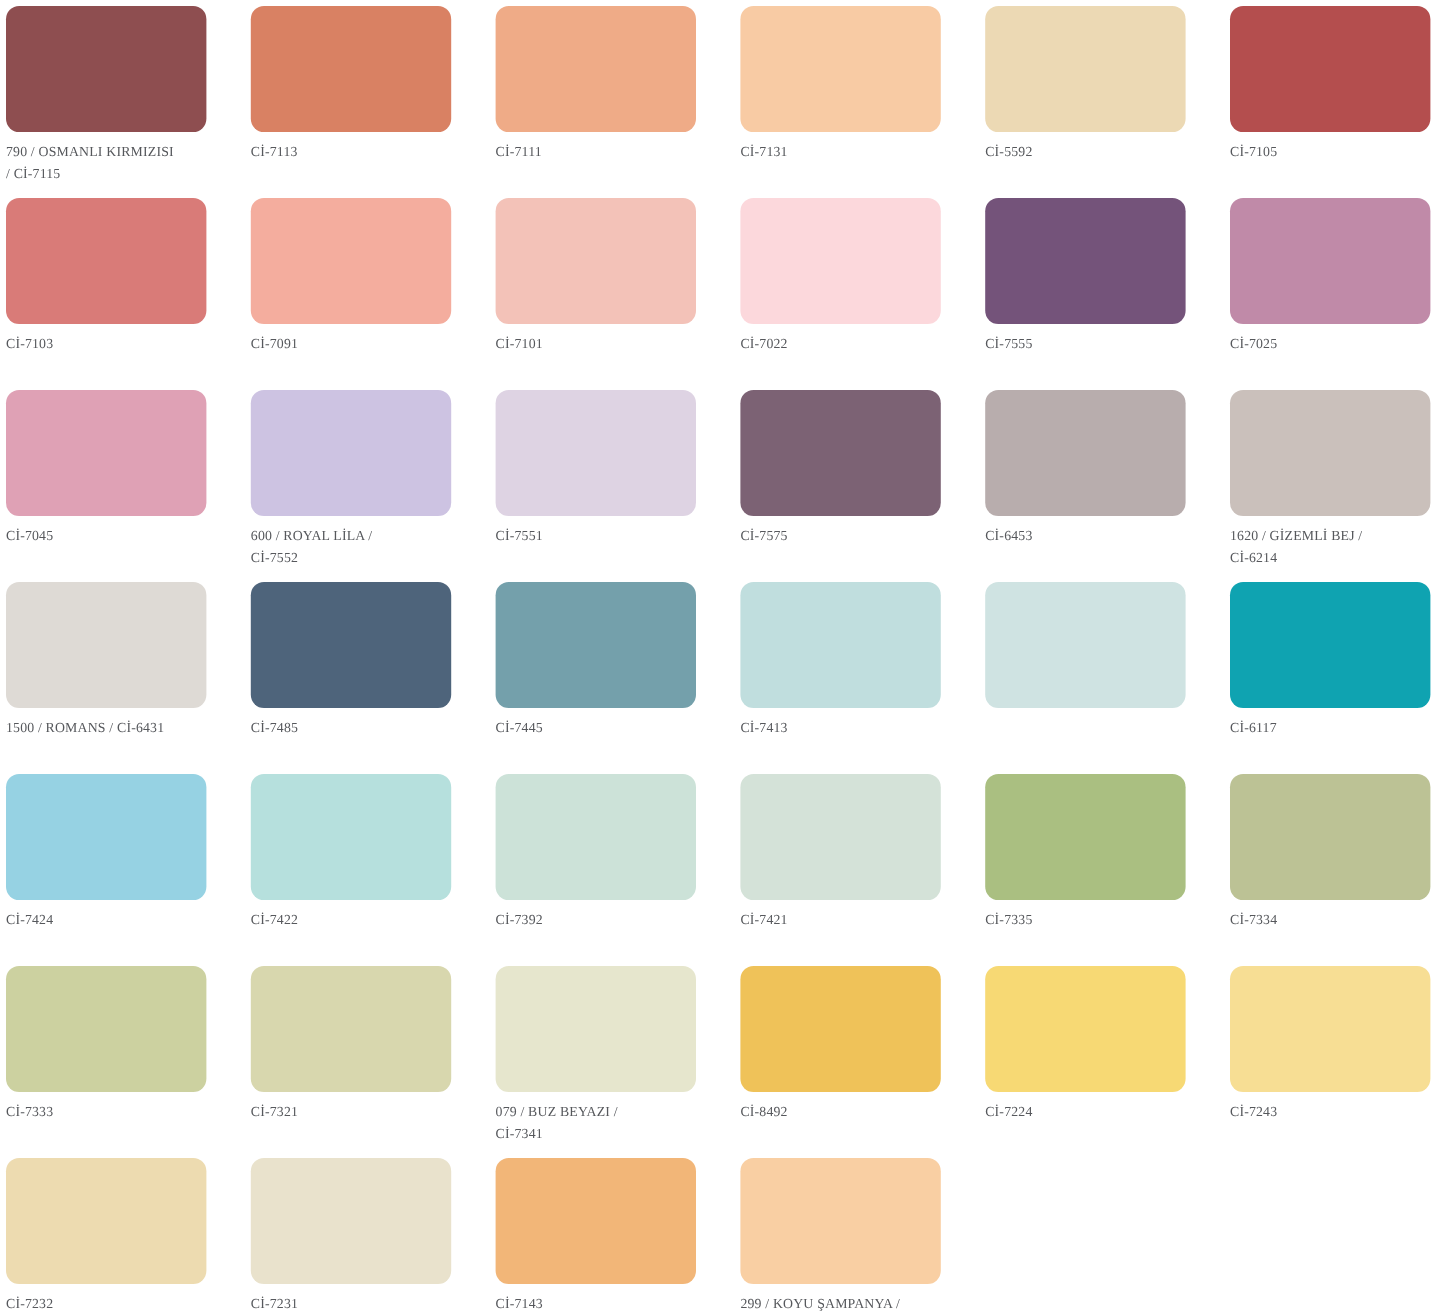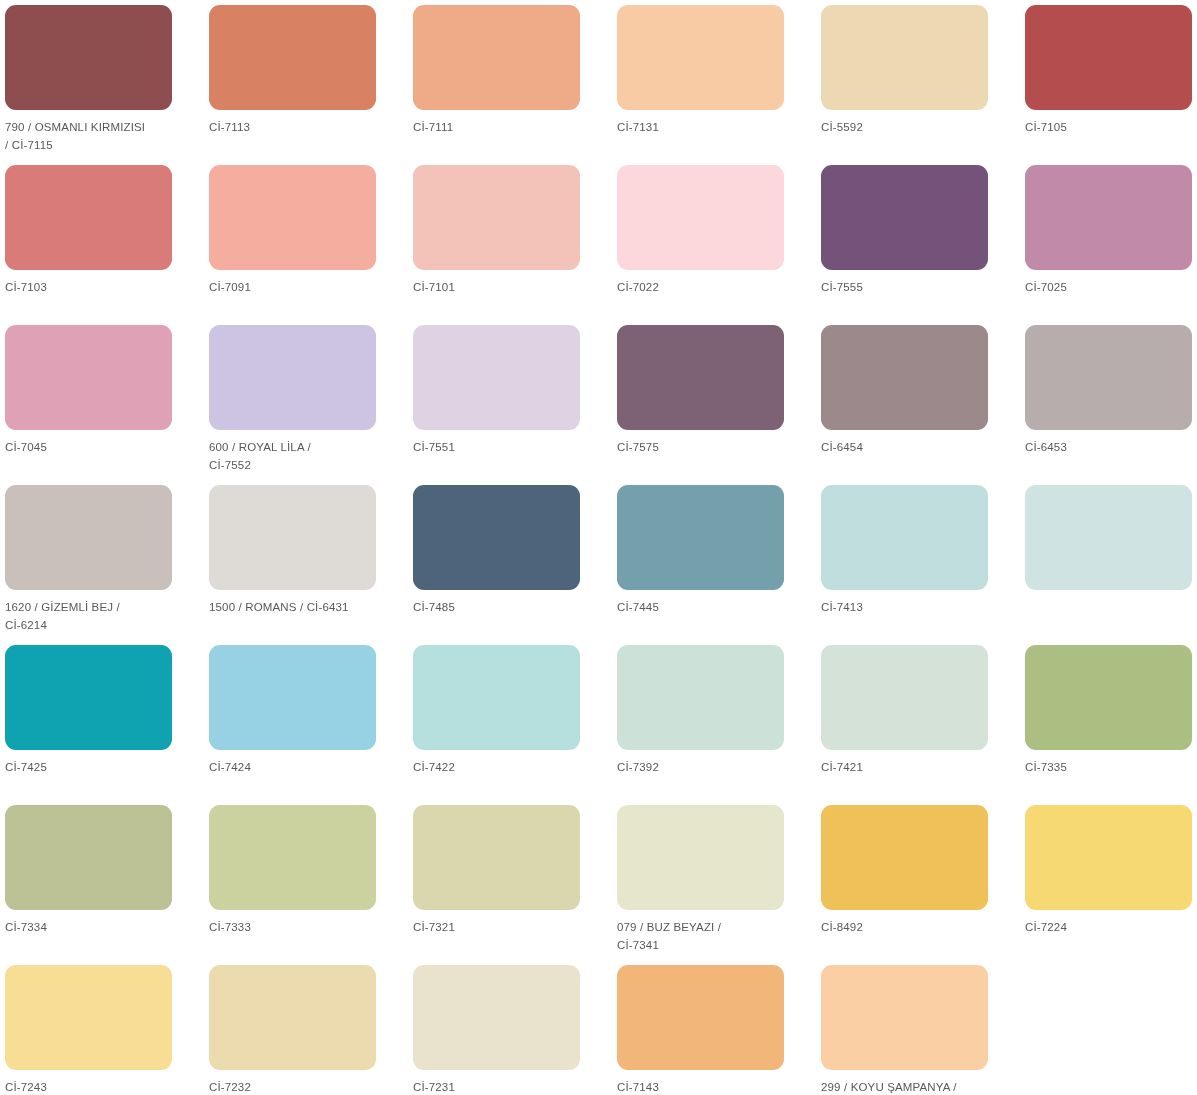--- a/index.html
+++ b/index.html
@@ -36,21 +36,21 @@
     display: block;
   }
   .swatch-label {
     margin-top: 9px;
     font-size: 11.5px;
     line-height: 1.55;
     color: #56585c;
     letter-spacing: 0.15px;
     width: 172px;
     white-space: pre-line;
-    font-family: Liberation Sans, sans-serif;
+    font-family: Liberation Serif, serif;
   }
 </style>
 </head>
 <body style="background: rgb(255, 255, 255);">
 
 <div id="palette-grid">
     <div class="swatch-cell">
       <div class="swatch-chip" style="background: rgb(142, 78, 80);"></div>
       <div class="swatch-label">790 / OSMANLI KIRMIZISI
 / Cİ-7115</div>
@@ -110,24 +110,20 @@
     </div>
     <div class="swatch-cell">
       <div class="swatch-chip" style="background: rgb(222, 211, 227);"></div>
       <div class="swatch-label">Cİ-7551</div>
     </div>
     <div class="swatch-cell">
       <div class="swatch-chip" style="background: rgb(124, 98, 116);"></div>
       <div class="swatch-label">Cİ-7575</div>
     </div>
     <div class="swatch-cell">
-      <div class="swatch-chip" style="background: rgb(155, 137, 140);"></div>
-      <div class="swatch-label">Cİ-6454</div>
-    </div>
-    <div class="swatch-cell">
       <div class="swatch-chip" style="background: rgb(184, 173, 173);"></div>
       <div class="swatch-label">Cİ-6453</div>
     </div>
     <div class="swatch-cell">
       <div class="swatch-chip" style="background: rgb(202, 192, 187);"></div>
       <div class="swatch-label">1620 / GİZEMLİ BEJ /
 Cİ-6214</div>
     </div>
     <div class="swatch-cell">
       <div class="swatch-chip" style="background: rgb(222, 218, 213);"></div>
@@ -143,21 +139,21 @@
     </div>
     <div class="swatch-cell">
       <div class="swatch-chip" style="background: rgb(192, 222, 222);"></div>
       <div class="swatch-label">Cİ-7413</div>
     </div>
     <div class="swatch-cell">
       <div class="swatch-chip" style="background: rgb(207, 227, 226);"></div>
     </div>
     <div class="swatch-cell">
       <div class="swatch-chip" style="background: rgb(15, 163, 177);"></div>
-      <div class="swatch-label">Cİ-7425</div>
+      <div class="swatch-label">Cİ-6117</div>
     </div>
     <div class="swatch-cell">
       <div class="swatch-chip" style="background: rgb(150, 210, 227);"></div>
       <div class="swatch-label">Cİ-7424</div>
     </div>
     <div class="swatch-cell">
       <div class="swatch-chip" style="background: rgb(182, 224, 221);"></div>
       <div class="swatch-label">Cİ-7422</div>
     </div>
     <div class="swatch-cell">

